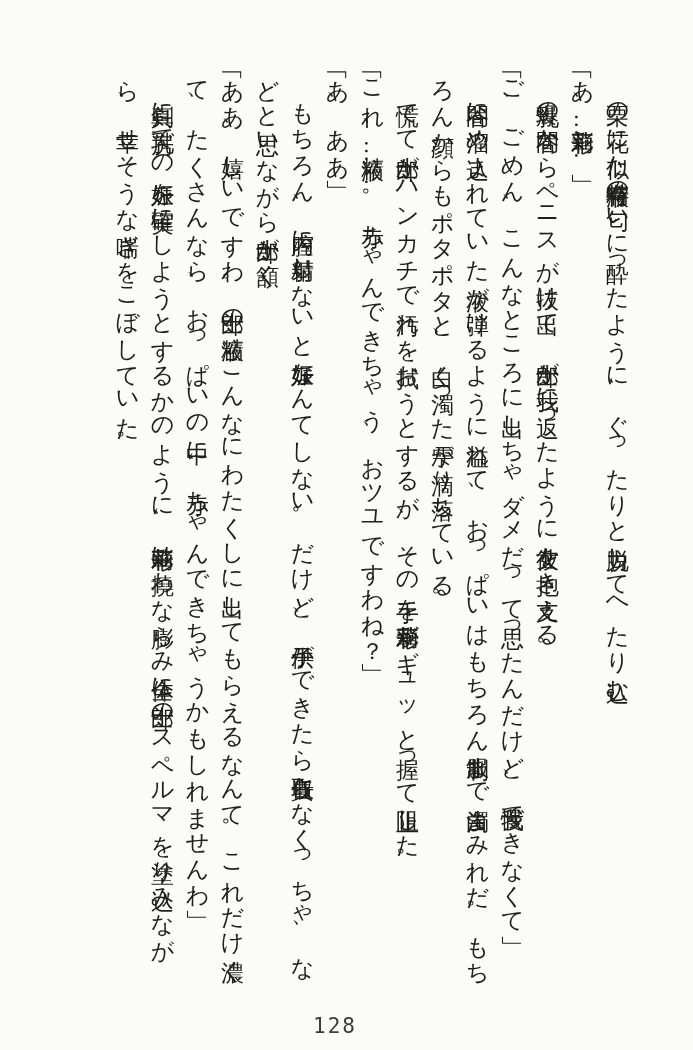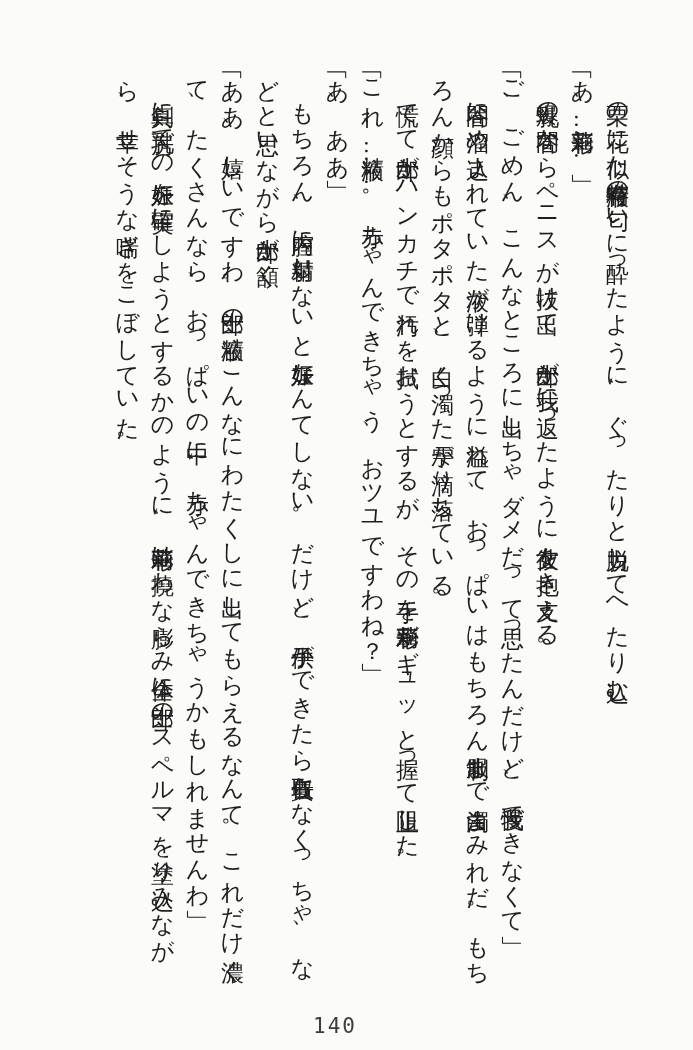--- a/index.html
+++ b/index.html
@@ -64,15 +64,15 @@
     <p>「ご、ごめん、こんなところに出しちゃダメだって思ったんだけど、我慢できなくて」</p>
     <p class="indent">谷間に溜め込まれていた液が弾けるように溢れて、おっぱいはもちろん制服まで白濁まみれだ。もちろん顔からもポタポタと、白く濁った雫が滴り落ちている。</p>
     <p class="indent">慌てて士郎がハンカチで汚れを拭おうとするが、その手を彩莉華がギュッと握って阻止した。</p>
     <p>「これ、精液……。赤ちゃんできちゃう、おツユですわね？」</p>
     <p>「あ、ああ」</p>
     <p class="indent">もちろん、膣内に射精しないと妊娠なんてしない。だけど、子供ができたら責任取らなくっちゃ、などと思いながら士郎が頷く。</p>
     <p>「ああ、嬉しいですわ。士郎の精液、こんなにわたくしに出してもらえるなんて。これだけ濃くて、たくさんなら、おっぱいの中に、赤ちゃんできちゃうかもしれませんわ」</p>
     <p class="indent">真剣に乳房での妊娠を確実にしようとするかのように、彩莉華は撓わな膨らみ全体に士郎のスペルマを塗り込みながら、幸せそうな喘ぎをこぼしていた。</p>
   </div>
 
-  <div class="page-number">140</div>
+  <div class="page-number">128</div>
 
 </div>
 
 </body></html>

